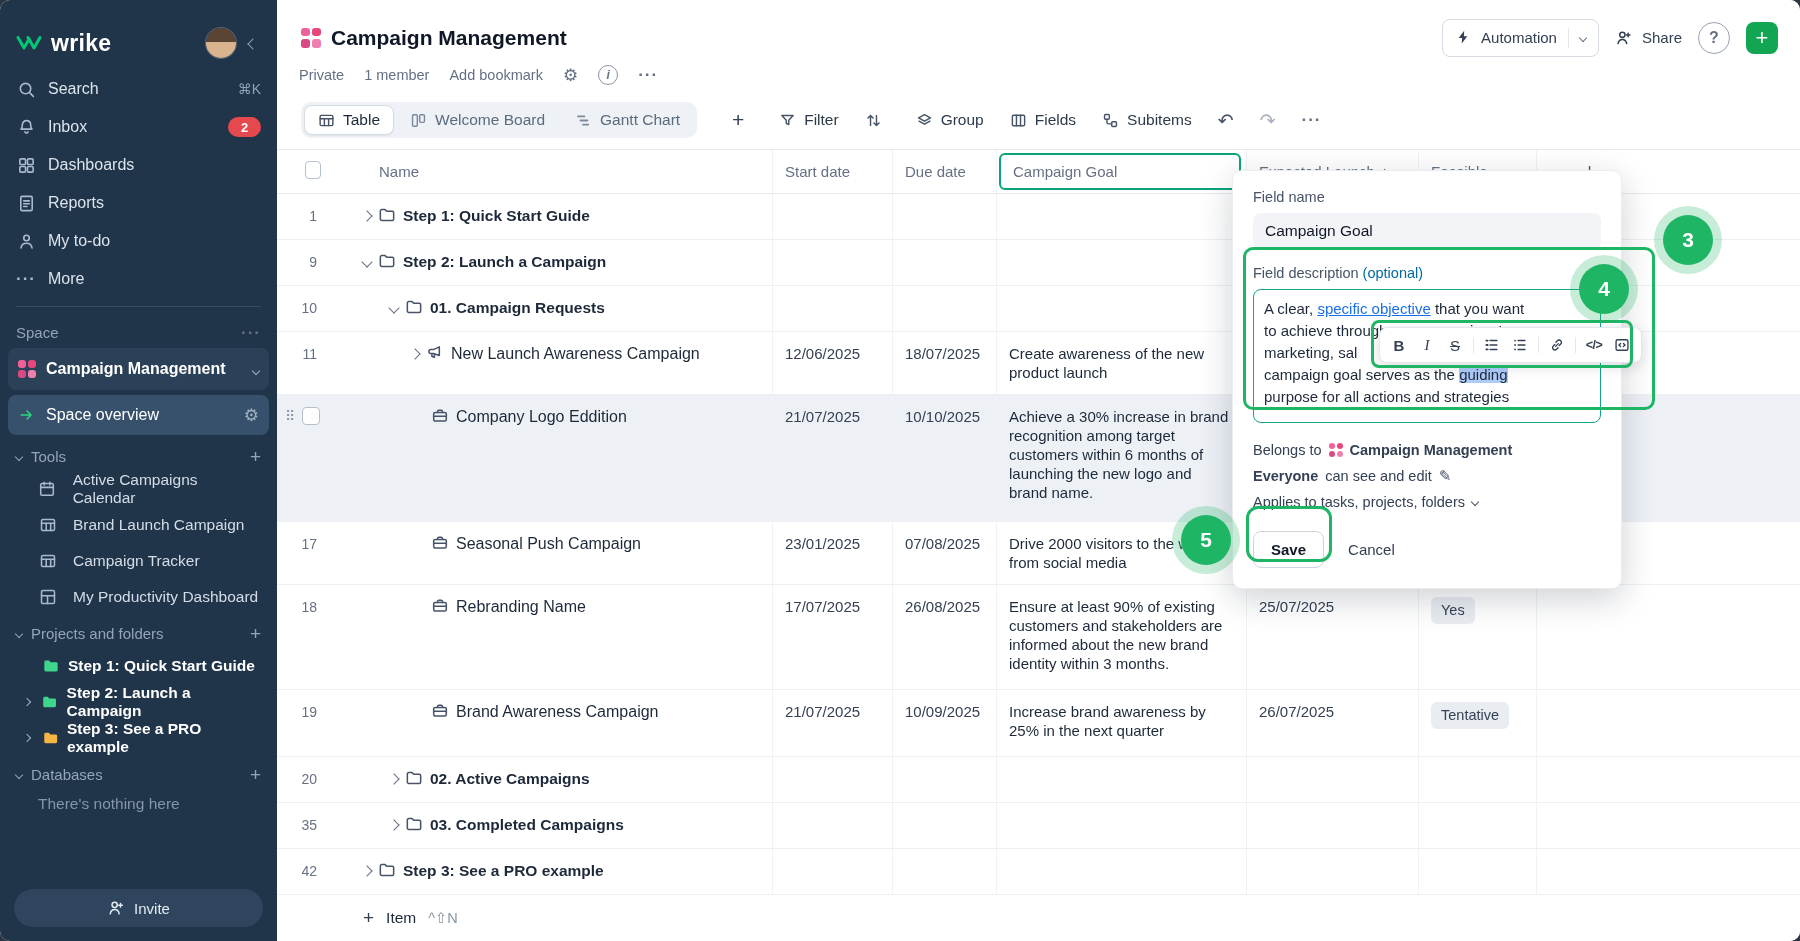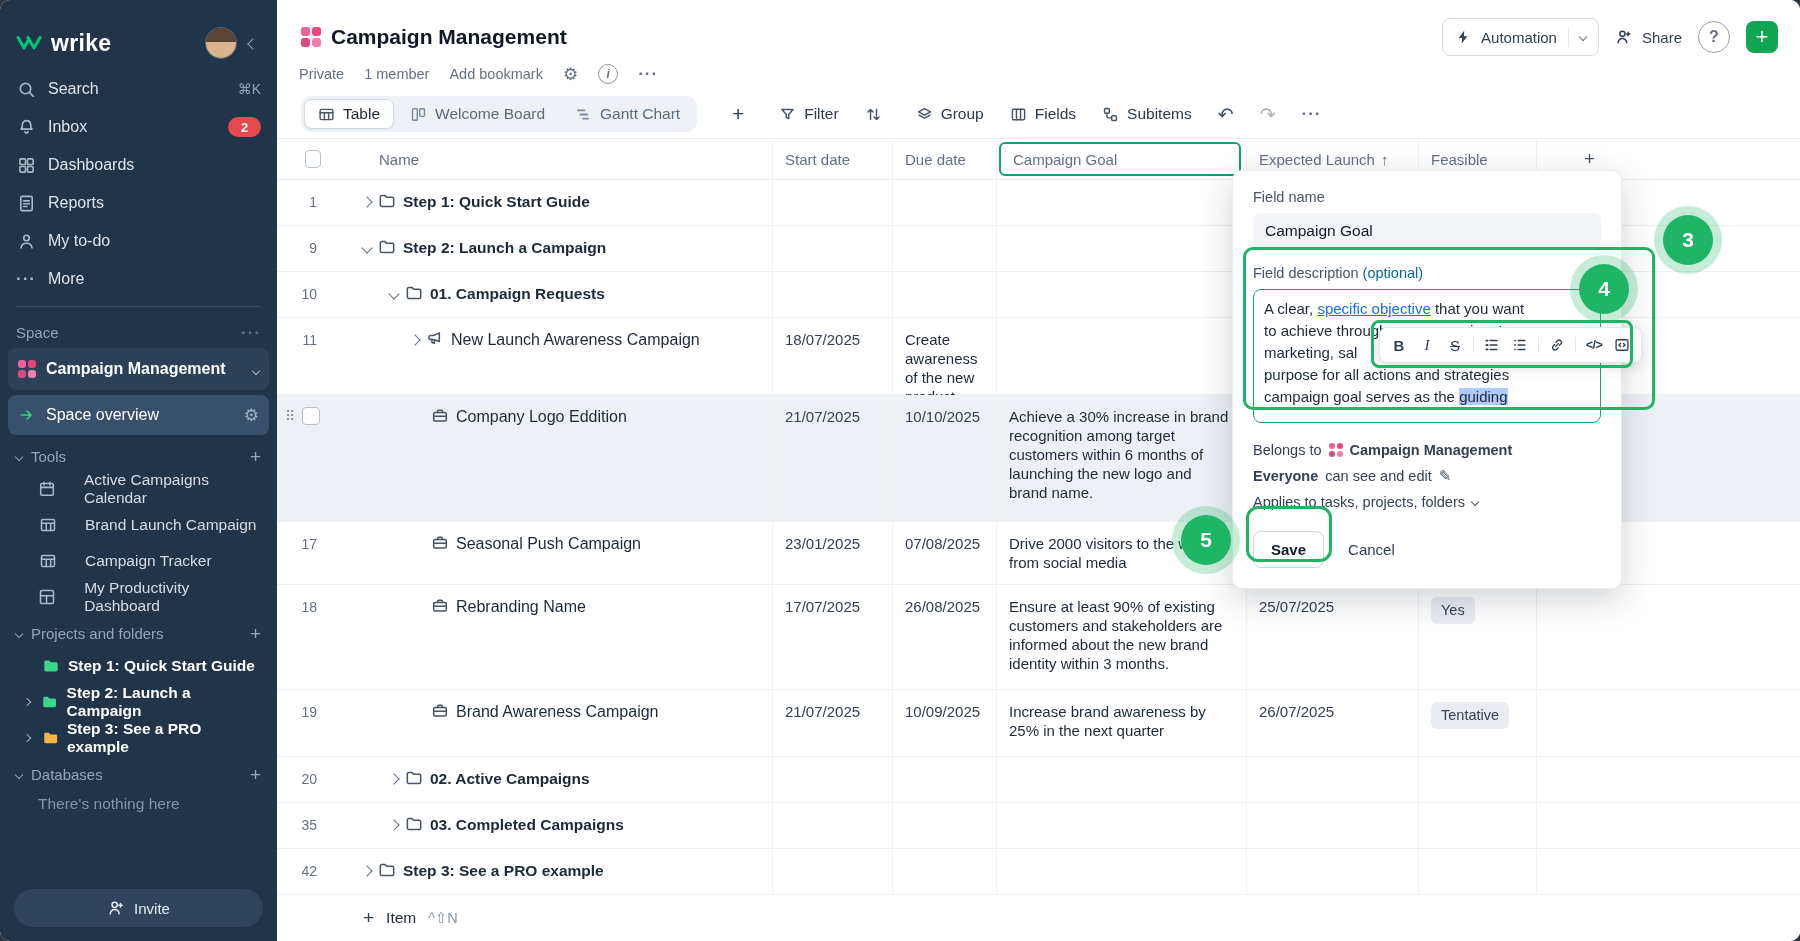--- a/index.html
+++ b/index.html
@@ -28,21 +28,21 @@
   .sb-sect{display:flex;align-items:center;gap:9px;padding:9px 16px 5px;color:#93A5B8;font-size:15px}
   .sb-sect .chev{color:#93A5B8}
   .sb-plus{margin-left:auto;font-size:19px;color:#93A5B8;line-height:1;cursor:pointer}
   .space-item{margin:2px 8px;padding:0 10px;height:42px;border-radius:8px;background:#2B4158;display:flex;align-items:center;gap:10px;font-weight:bold;color:#fff;font-size:16px;cursor:pointer}
   .space-ic{width:18px;height:18px;display:grid;grid-template-columns:1fr 1fr;gap:2.5px}
   .space-ic i{border-radius:3px}
   .space-ic i:nth-child(1){background:#F0609A}.space-ic i:nth-child(2){background:#E8477E}
   .space-ic i:nth-child(3){background:#D94A84}.space-ic i:nth-child(4){background:#F07FAE}
   .overview-item{margin:3px 8px;padding:0 10px;height:40px;border-radius:8px;background:#37506B;display:flex;align-items:center;gap:10px;color:#fff;font-size:16px;cursor:pointer}
   .overview-item .gear{margin-left:auto;color:#9FB2C4;font-size:17px}
-  .sb-sub{display:flex;align-items:center;gap:28px;height:36px;padding:0 16px 0 38px;font-size:15.5px;color:#D4DDE7;cursor:pointer}
+  .sb-sub{display:flex;align-items:center;gap:16px;height:36px;padding:0 16px 0 38px;font-size:15.5px;color:#D4DDE7;cursor:pointer}
   .sb-sub .ic{width:19px;display:flex;justify-content:center;color:#A9BACB}
   .sb-proj{display:flex;align-items:center;gap:8px;height:36px;padding:0 16px 0 20px;font-size:15.5px;color:#fff;font-weight:bold;cursor:pointer}
   .sb-proj .slot{width:14px;display:flex;justify-content:center;color:#9FB0C2}
   .sb-empty{padding:6px 16px 6px 38px;font-size:15.5px;color:#8396A9}
   .sb-spacer{flex:1}
   .invite{margin:0 14px;height:38px;border-radius:19px;background:#2E455D;display:flex;align-items:center;justify-content:center;gap:9px;color:#E3EBF3;font-size:15px;cursor:pointer}
 
   
   .main{position:relative;flex:1;display:flex;flex-direction:column;background:#fff;min-width:0}
   .hdr{display:flex;align-items:center;padding:18px 22px 0 24px;height:40px}
@@ -531,20 +531,21 @@
       <div class="cell vline name-cell ind2">
           <span class="chev"></span>
           <span class="row-ic">
             <svg class="sic" width="18" height="18" viewBox="0 0 20 20">
               <path d="M14.8 3.2v9.6L8.3 10.6H5.4a2.2 2.2 0 1 1 0-4.4h2.9z"></path>
               <path d="M6.6 11v3l2.8.8v-3.1"></path>
             </svg>
           </span>
           <span class="tname">New Launch Awareness Campaign</span>
         </div>
+      <div class="cell vline">12/06/2025</div>
       <div class="cell vline">18/07/2025</div>
       <div class="cell vline goal">Create awareness of the new product launch</div>
       <div class="cell vline"></div>
         <div class="cell vline"></div>
         <div class="cell"></div>
     </div>
 
     <div class="grid trow sel" style="min-height:126px">
       <div class="numcell selrow">
         <span class="drag">⠿</span>
@@ -695,22 +696,22 @@
       <div class="p-label">Field name</div>
       <div class="p-input">Campaign Goal</div>
       <div class="p-label2">
         <span>Field description</span>
         <span class="opt">(optional)</span>
       </div>
       <div class="desc">
         <div class="dl"><span>A clear, </span><span class="dlink">specific objective</span><span> that you want</span></div>
         <div class="dl">to achieve through your campaign. In</div>
         <div class="dl">marketing, sal</div>
+        <div class="dl"><span>campaign goal serves as the </span><span class="selword">guiding</span></div>
         <div class="dl">purpose for all actions and strategies</div>
-        <div class="dl"><span>campaign goal serves as the </span><span class="selword">guiding</span></div>
       </div>
       <div class="p-meta">
         <div class="row">
           <span>Belongs to</span>
           <span class="mini-space">
               <span class="space-ic">
                 <i></i>
                 <i></i>
                 <i></i>
                 <i></i>

